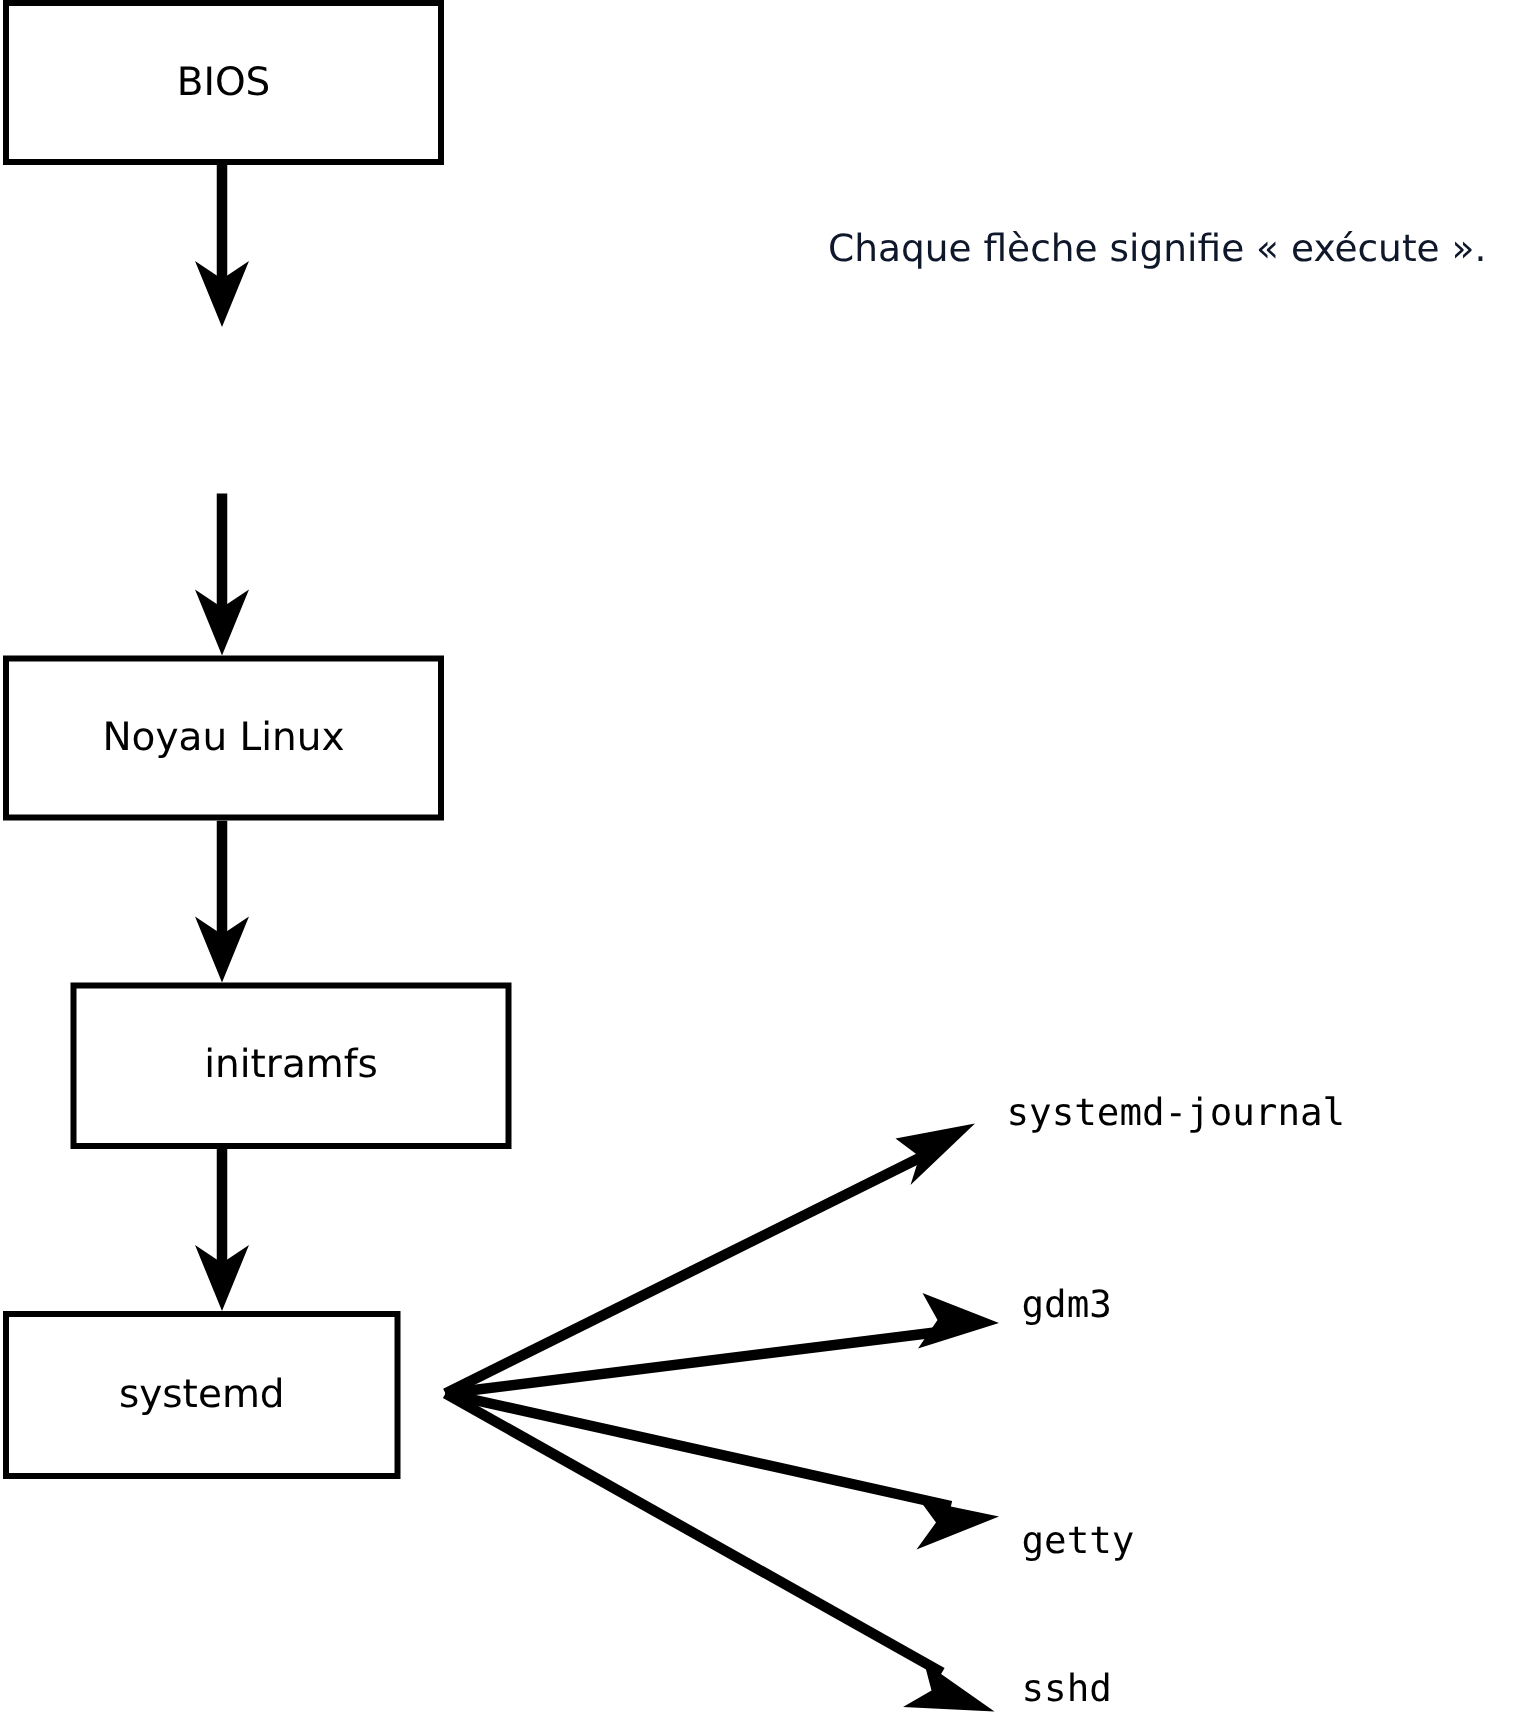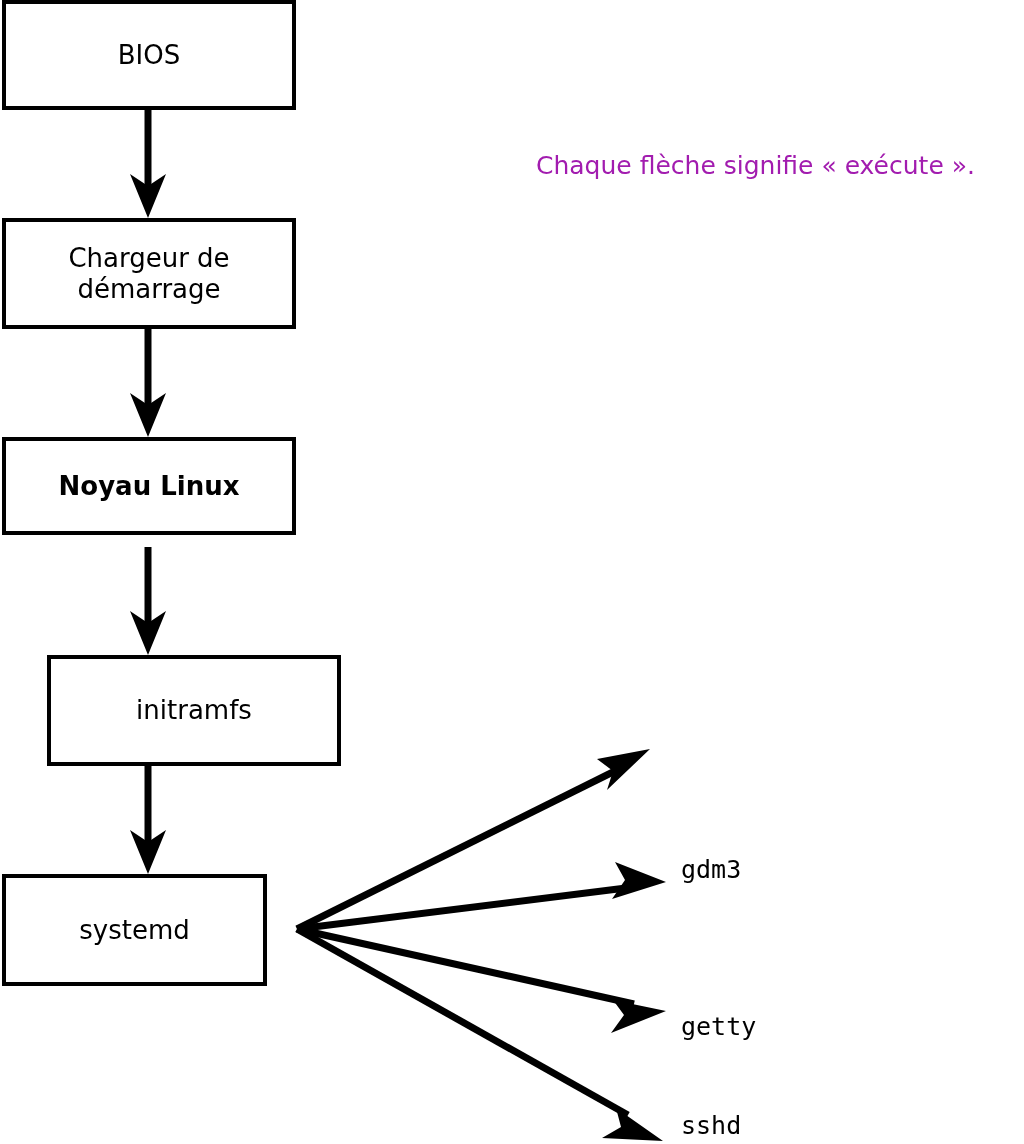--- a/index.html
+++ b/index.html
@@ -53,22 +53,23 @@
     font-size: 25px;
     line-height: 1;
     color: #000000;
     white-space: nowrap;
   }
   .caption {
     position: absolute;
     font-family: "DejaVu Sans", sans-serif;
     font-size: 25px;
     line-height: 1;
-    color: #a21caf;
+    color: #0f172a;
     white-space: nowrap;
+    margin-left: 16px;
   }
 </style>
 </head>
 <body>
 
 <div id="diagram-root">
 
   <svg class="canvas" viewBox="0 0 1024 1144" xmlns="http://www.w3.org/2000/svg">
 
     <g>
@@ -103,37 +104,34 @@
     <g>
       <line x1="297" y1="929" x2="628" y2="1115" stroke="#000000" stroke-width="7"></line>
       <path d="M 663 1141 L 616 1108 L 621 1127 L 602 1138 Z" fill="#000000"></path>
     </g>
   </svg>
 
   <div class="node-box" style="left:2px; top:0px; width:294px; height:110px;">
     <span class="node-label">BIOS</span>
   </div>
 
-  <div class="node-box" style="left:2px; top:218px; width:294px; height:111px;">
-    <span class="node-label">Chargeur de
-démarrage</span>
-  </div>
 
-  <div class="node-box" style="left:2px; top:437px; width:294px; height:98px;font-weight:bold;">
+  <div class="node-box" style="left:2px; top:437px; width:294px; height:110px;">
     <span class="node-label">Noyau Linux</span>
   </div>
 
   <div class="node-box" style="left:2px; top:655px; width:294px; height:111px;margin-left:45px;">
     <span class="node-label">initramfs</span>
   </div>
 
   <div class="node-box" style="left:2px; top:874px; width:265px; height:112px;">
     <span class="node-label">systemd</span>
   </div>
 
+  <div class="leaf-label" style="left:671px; top:729px;">systemd-journal</div>
 
   <div class="leaf-label" style="left:681px; top:857px;">gdm3</div>
 
   <div class="leaf-label" style="left:681px; top:1014px;">getty</div>
 
   <div class="leaf-label" style="left:681px; top:1113px;">sshd</div>
 
   <div class="caption" style="left:536px; top:153px;">Chaque flèche signifie « exécute ».</div>
 
 </div>

